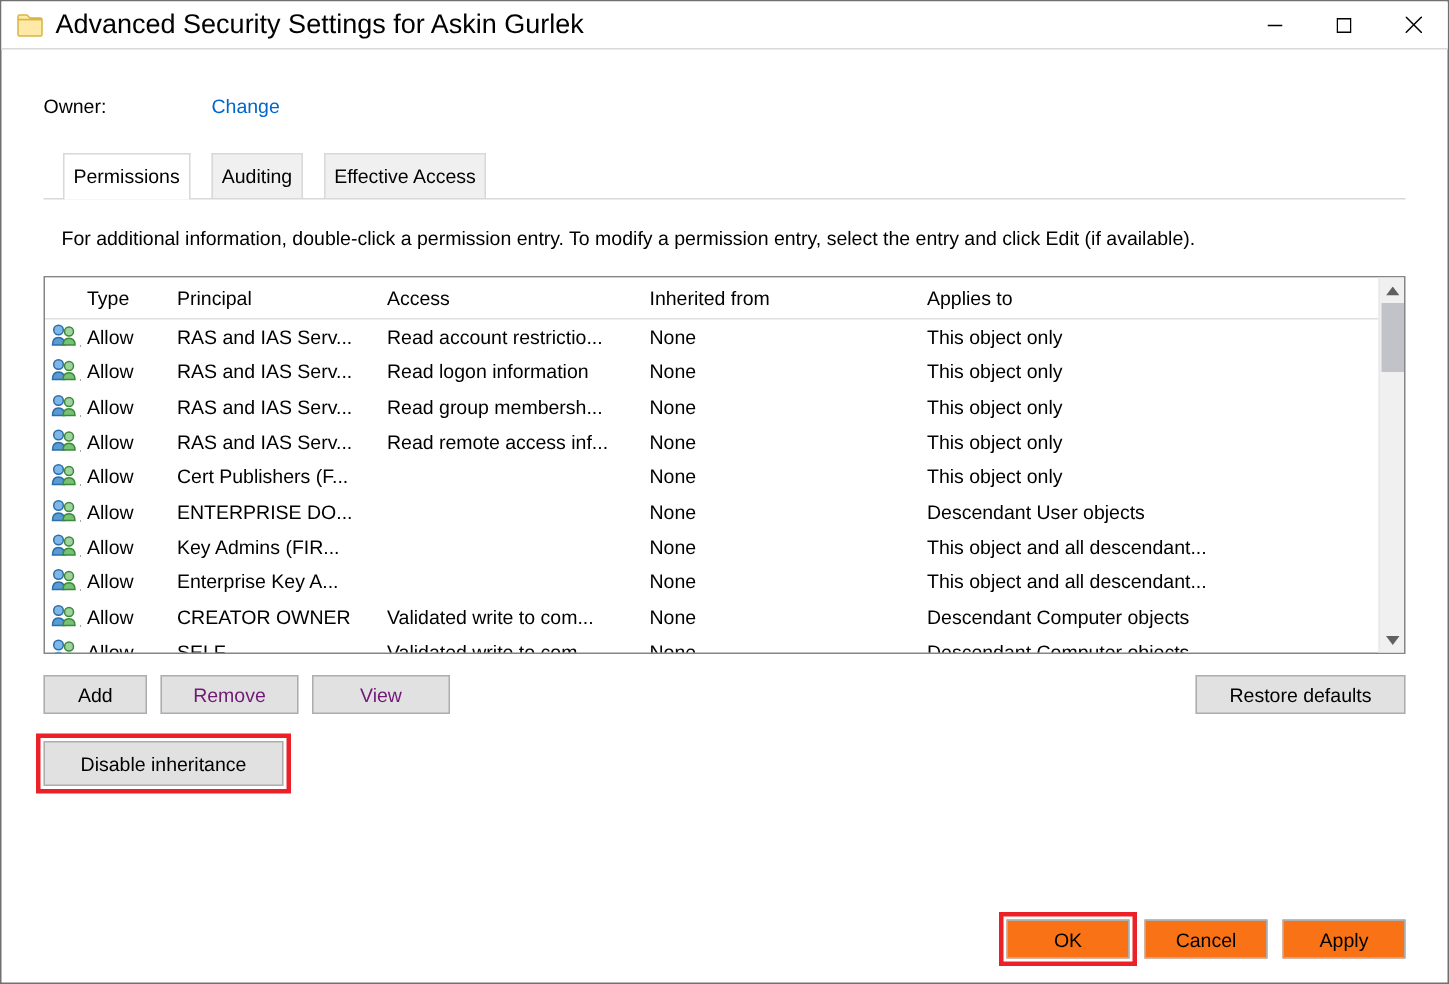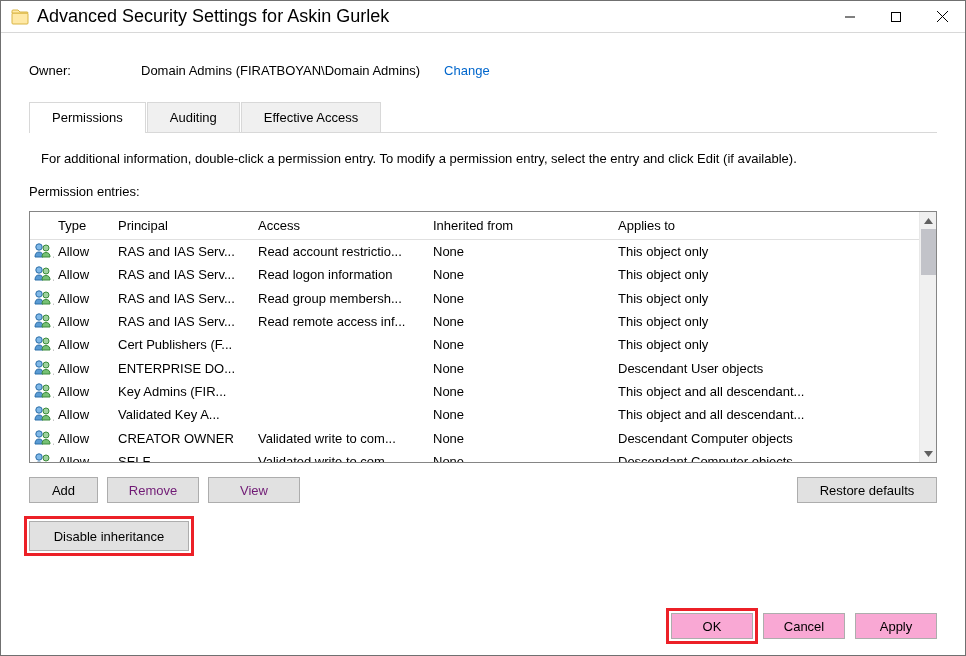--- a/index.html
+++ b/index.html
@@ -14,21 +14,21 @@
     .tb-btn svg { pointer-events: none; }
 
     .content { flex: 1; padding: 30px 28px 16px 28px; display: flex; flex-direction: column; }
 
     .owner-row { display: flex; align-items: center; margin-bottom: 24px; }
     .owner-label { width: 112px; color: #000; }
     .owner-value { color: #000; margin-right: 24px; }
     .owner-change { color: #0066cc; }
 
     .tabs { display: flex; border-bottom: 1px solid #d8d8d8; }
-    .tab { padding: 7px 22px; color: #000; background: #f0f0f0; border: 1px solid #d8d8d8; border-bottom: none; margin-right: 1px; }
+    .tab { padding: 7px 6px; color: #000; background: #f0f0f0; border: 1px solid #d8d8d8; border-bottom: none; margin-right: 1px; margin-left: 13px; }
     .tab.active { background: #fff; position: relative; z-index: 1; margin-bottom:-1px; }
 
     .instr { margin: 18px 0 18px 12px; color: #000; }
     .entries-label { margin-bottom: 12px; color: #000; }
 
     .grid-container { border: 1px solid #858585; position: relative; height: 252px; display:flex; }
     .grid-main { flex:1; overflow:hidden; }
     .grid-head, .grid-row { display: flex; align-items: center; }
     .grid-head { height: 28px; background: #fff; border-bottom: 1px solid #e0e0e0; }
     .grid-head .col { color: #000; }
@@ -55,21 +55,21 @@
     .wbtn.disabled { color: #701a75; }
     .btn-add { width: 69px; margin-right: 9px; }
     .btn-remove { width: 92px; margin-right: 9px; }
     .btn-view { width: 92px; }
     .btn-restore { width: 140px; margin-left:auto; }
 
     .btn-disable { width: 160px; height: 30px; background: #e1e1e1; border:1px solid #adadad; display:flex; align-items:center; justify-content:center; margin-top: 18px; }
     .highlight-red { outline: 3px solid #ec2027; outline-offset: 2px; }
 
     .footer { display:flex; justify-content:flex-end; gap: 10px; margin-top:auto; padding-top: 22px; }
-    .fbtn { width: 82px; height: 26px; background:#f9a8d4; border:1px solid #adadad; display:flex; align-items:center; justify-content:center;text-align:center; }
+    .fbtn { width: 82px; height: 26px; background:#f97316; border:1px solid #adadad; display:flex; align-items:center; justify-content:center;text-align:center; }
     .fbtn.ok { }
   </style>
 </head>
 <body>
 
 <div class="window">
 
   <div class="titlebar">
     <span class="tb-icon">
       <svg width="18" height="18" viewBox="0 0 18 18">
@@ -95,33 +95,31 @@
             <line x1="11" y1="0" x2="0" y2="11" stroke="#000"></line>
           </svg>
       </div>
     </div>
   </div>
 
   <div class="content">
 
     <div class="owner-row">
       <span class="owner-label">Owner:</span>
-      <span class="owner-value">Domain Admins (FIRATBOYAN\Domain Admins)</span>
       <span class="owner-change">Change</span>
     </div>
 
     <div class="tabs">
       <div class="tab active">Permissions</div>
       <div class="tab">Auditing</div>
       <div class="tab">Effective Access</div>
     </div>
 
     <div class="instr">For additional information, double-click a permission entry. To modify a permission entry, select the entry and click Edit (if available).</div>
 
-    <div class="entries-label">Permission entries:</div>
 
     <div class="grid-container">
       <div class="grid-main">
         <div class="grid-head">
           <div class="col col-icon"></div>
           <div class="col col-type">Type</div>
           <div class="col col-principal">Principal</div>
           <div class="col col-access">Access</div>
           <div class="col col-inh">Inherited from</div>
           <div class="col col-apply">Applies to</div>
@@ -219,21 +217,21 @@
               <div class="col col-apply">This object and all descendant...</div>
             </div>
             <div class="grid-row">
               <div class="col col-icon"><span class="row-icon"><svg width="18" height="16" viewBox="0 0 18 16">
                     <circle cx="5" cy="5" r="3.2" fill="#7fb8e8" stroke="#2b6ea8"></circle>
                     <path d="M1 15 Q1 10 5 10 Q9 10 9 15 Z" fill="#5a9bd4" stroke="#2b6ea8"></path>
                     <circle cx="12" cy="6" r="3" fill="#9fd29f" stroke="#3a8a3a"></circle>
                     <path d="M8 15 Q8 10.5 12 10.5 Q16 10.5 16 15 Z" fill="#76c176" stroke="#3a8a3a"></path>
                   </svg></span></div>
               <div class="col col-type">Allow</div>
-              <div class="col col-principal">Validated Key A...</div>
+              <div class="col col-principal">Enterprise Key A...</div>
               <div class="col col-access"></div>
               <div class="col col-inh">None</div>
               <div class="col col-apply">This object and all descendant...</div>
             </div>
             <div class="grid-row">
               <div class="col col-icon"><span class="row-icon"><svg width="18" height="16" viewBox="0 0 18 16">
                     <circle cx="5" cy="5" r="3.2" fill="#7fb8e8" stroke="#2b6ea8"></circle>
                     <path d="M1 15 Q1 10 5 10 Q9 10 9 15 Z" fill="#5a9bd4" stroke="#2b6ea8"></path>
                     <circle cx="12" cy="6" r="3" fill="#9fd29f" stroke="#3a8a3a"></circle>
                     <path d="M8 15 Q8 10.5 12 10.5 Q16 10.5 16 15 Z" fill="#76c176" stroke="#3a8a3a"></path>

